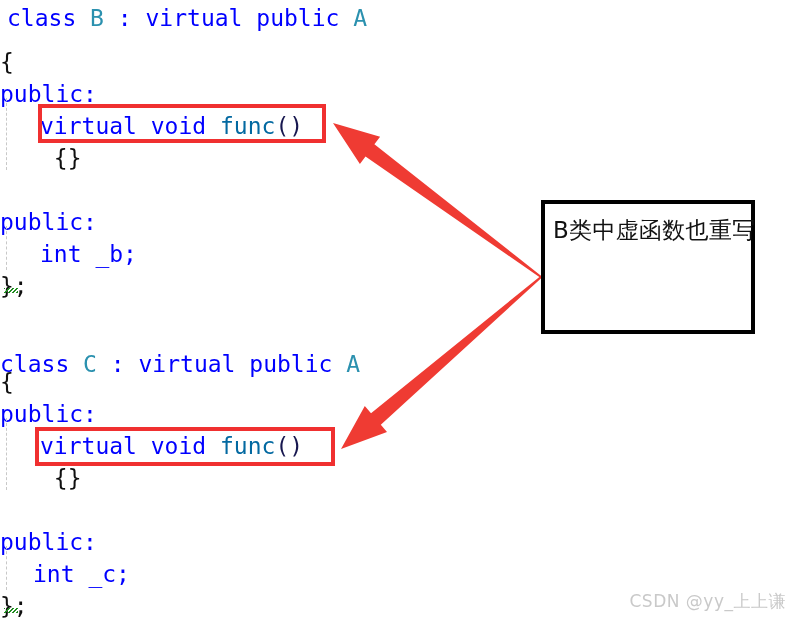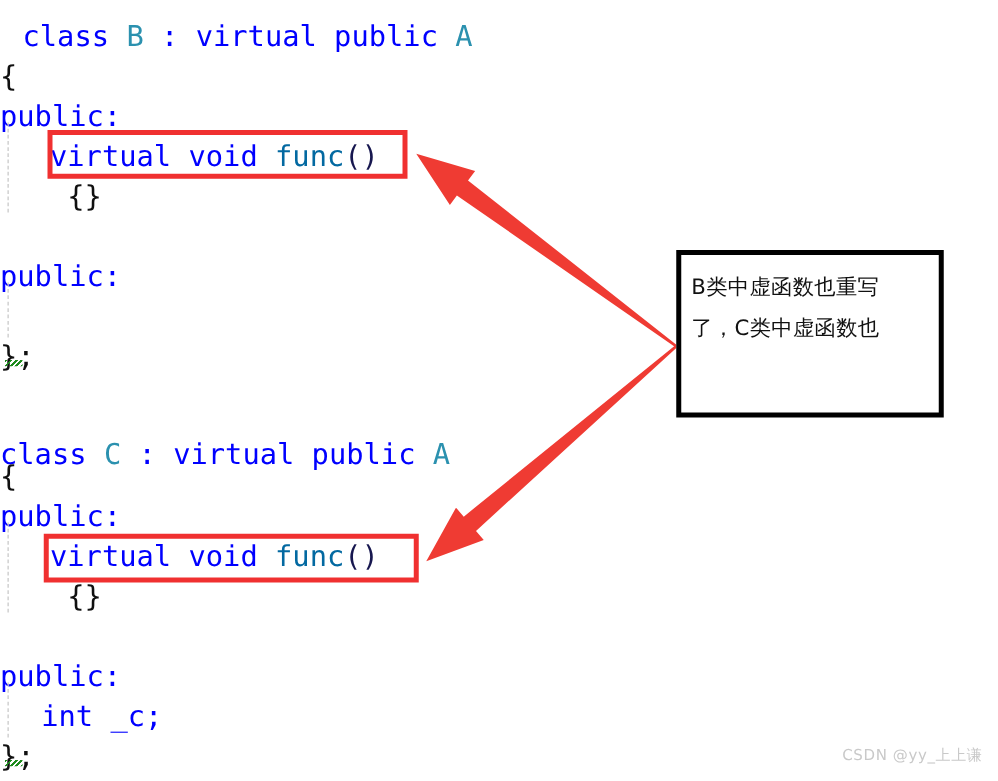--- a/index.html
+++ b/index.html
@@ -70,21 +70,21 @@
   }
 
   
   .callout {
     position: absolute;
     border: 4px solid #000000;
     box-sizing: border-box;
     background: #ffffff;
     font-family: "DejaVu Sans", "Liberation Sans", sans-serif;
     color: #111111;
-    font-size: 17px;
+    font-size: 23px;
     line-height: 33px;
     padding: 10px 8px 6px 8px;
     letter-spacing: 0.3px;
   }
   .callout-line { white-space: pre; display: block; }
 
   
   .arrow-svg {
     position: absolute;
     left: 0;
@@ -93,39 +93,40 @@
     height: 625px;
     pointer-events: none;
   }
 
   
   .watermark {
     position: absolute;
     right: 12px;
     bottom: 12px;
     font-family: "DejaVu Sans", "Liberation Sans", sans-serif;
-    font-size: 12px;
+    font-size: 17px;
     color: #c9c9c9;
     letter-spacing: 0.5px;
     white-space: pre;
   }
 </style>
 </head>
 <body>
 
 <div id="canvas">
 
   <div class="code-layer" id="code-layer">
-      <div class="code-line" style="top: 14px; padding-left: 18px;"><span class="tok-kw">class</span><span class="tok-pl"> </span><span class="tok-type">B</span><span class="tok-kw"> : </span><span class="tok-kw">virtual public</span><span class="tok-pl"> </span><span class="tok-type">A</span></div>
+      <div class="code-line" style="top: 2px; padding-left: 7px;"><span class="tok-kw">class</span><span class="tok-pl"> </span><span class="tok-type">B</span><span class="tok-kw"> : </span><span class="tok-kw">virtual public</span><span class="tok-pl"> </span><span class="tok-type">A</span></div>
       <div class="code-line" style="top: 46px; padding-left: 0px;"><span class="tok-brace">{</span></div>
       <div class="code-line" style="top: 78px; padding-left: 0px;"><span class="tok-kw">public:</span></div>
       <div class="code-line" style="top: 110px; padding-left: 40px;"><span class="tok-kw">virtual void </span><span class="tok-fn">func</span><span class="tok-pn">()</span></div>
       <div class="code-line" style="top: 142px; padding-left: 40px;"><span class="tok-brace"> {}</span></div>
       <div class="code-line" style="top: 174px; padding-left: 0px;"></div>
       <div class="code-line" style="top: 206px; padding-left: 0px;"><span class="tok-kw">public:</span></div>
+      <div class="code-line" style="top: 238px; padding-left: 40px;"><span class="tok-kw">int _b;</span></div>
       <div class="code-line" style="top: 270px; padding-left: 0px;"><span class="tok-brace">};</span></div>
       <div class="code-line" style="top: 302px; padding-left: 0px;"></div>
       <div class="code-line" style="top: 348px; padding-left: 0px;"><span class="tok-kw">class</span><span class="tok-pl"> </span><span class="tok-type">C</span><span class="tok-kw"> : </span><span class="tok-kw">virtual public</span><span class="tok-pl"> </span><span class="tok-type">A</span></div>
       <div class="code-line" style="top: 366px; padding-left: 0px;"><span class="tok-brace">{</span></div>
       <div class="code-line" style="top: 398px; padding-left: 0px;"><span class="tok-kw">public:</span></div>
       <div class="code-line" style="top: 430px; padding-left: 40px;"><span class="tok-kw">virtual void </span><span class="tok-fn">func</span><span class="tok-pn">()</span></div>
       <div class="code-line" style="top: 462px; padding-left: 40px;"><span class="tok-brace"> {}</span></div>
       <div class="code-line" style="top: 494px; padding-left: 0px;"></div>
       <div class="code-line" style="top: 526px; padding-left: 0px;"><span class="tok-kw">public:</span></div>
       <div class="code-line" style="top: 558px; padding-left: 33px;"><span class="tok-kw">int _c;</span></div>
@@ -153,18 +154,17 @@
       <g>
         <polygon points="541.6,276.2 374.4,144.3 380.1,136.7 333.0,123.0 359.9,164.0 365.5,156.4 540.4,277.8" fill="#ef3b33"></polygon>
       </g>
       <g>
         <polygon points="540.3,276.2 371.0,413.3 364.8,406.1 341.0,449.0 387.0,431.9 380.8,424.7 541.7,277.8" fill="#ef3b33"></polygon>
       </g>
     </svg>
 
   <div class="callout" id="callout-box" style="left: 541px; top: 200px; width: 214px; height: 134px;">
     <span class="callout-line">B类中虚函数也重写</span>
-    <span class="callout-line">了，C类中虚函数也</span>
   </div>
 
   <div class="watermark">CSDN @yy_上上谦</div>
 
 </div>
 
 </body></html>

